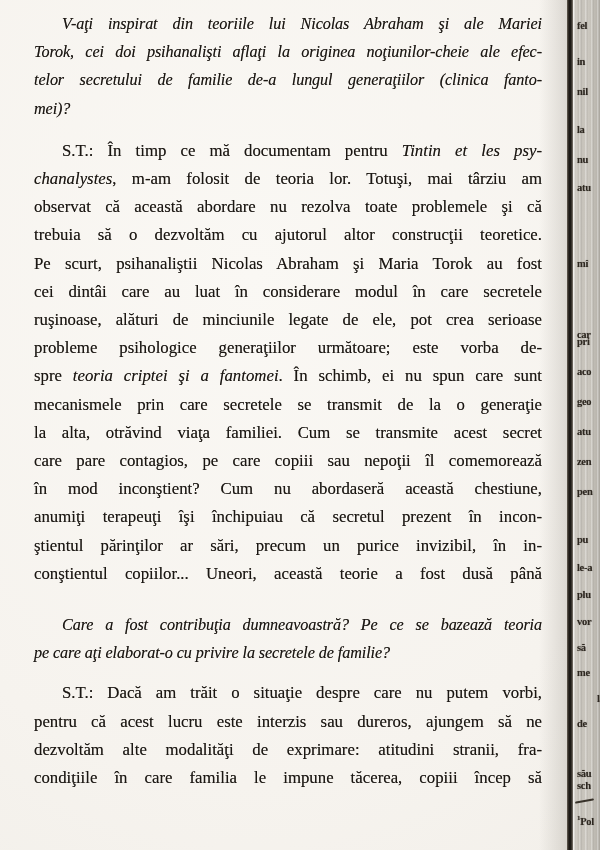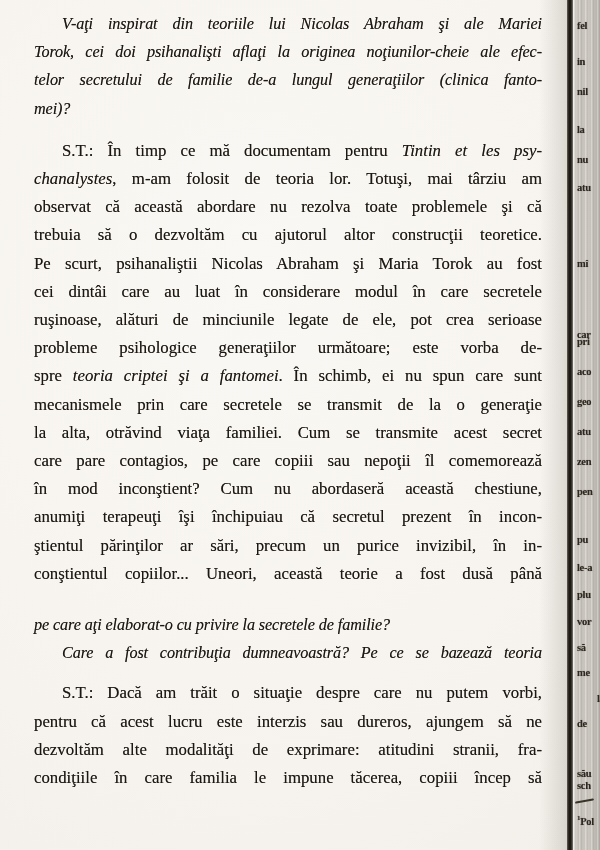--- a/index.html
+++ b/index.html
@@ -78,22 +78,22 @@
         <div class="line"><span>spre </span><span class="it">teoria criptei şi a fantomei</span><span>. În schimb, ei nu spun care sunt</span></div>
         <div class="line"><span>mecanismele prin care secretele se transmit de la o generaţie</span></div>
         <div class="line"><span>la alta, otrăvind viaţa familiei. Cum se transmite acest secret</span></div>
         <div class="line"><span>care pare contagios, pe care copiii sau nepoţii îl comemorează</span></div>
         <div class="line"><span>în mod inconştient? Cum nu abordaseră această chestiune,</span></div>
         <div class="line"><span>anumiţi terapeuţi îşi închipuiau că secretul prezent în incon-</span></div>
         <div class="line"><span>ştientul părinţilor ar sări, precum un purice invizibil, în in-</span></div>
         <div class="line"><span>conştientul copiilor... Uneori, această teorie a fost dusă până</span></div>
       </div>
       <div class="para question">
+        <div class="line indent"><span class="it">Care a fost contribuţia dumneavoastră? Pe ce se bazează teoria</span></div>
         <div class="line nojust"><span class="it">pe care aţi elaborat-o cu privire la secretele de familie?</span></div>
-        <div class="line indent"><span class="it">Care a fost contribuţia dumneavoastră? Pe ce se bazează teoria</span></div>
       </div>
       <div class="para answer">
         <div class="line indent"><span>S.T.: Dacă am trăit o situaţie despre care nu putem vorbi,</span></div>
         <div class="line"><span>pentru că acest lucru este interzis sau dureros, ajungem să ne</span></div>
         <div class="line"><span>dezvoltăm alte modalităţi de exprimare: atitudini stranii, fra-</span></div>
         <div class="line"><span>condiţiile în care familia le impune tăcerea, copiii încep să</span></div>
       </div>
     </div>
   <div class="gutter-shade"></div>
   <div class="gutter"></div>

